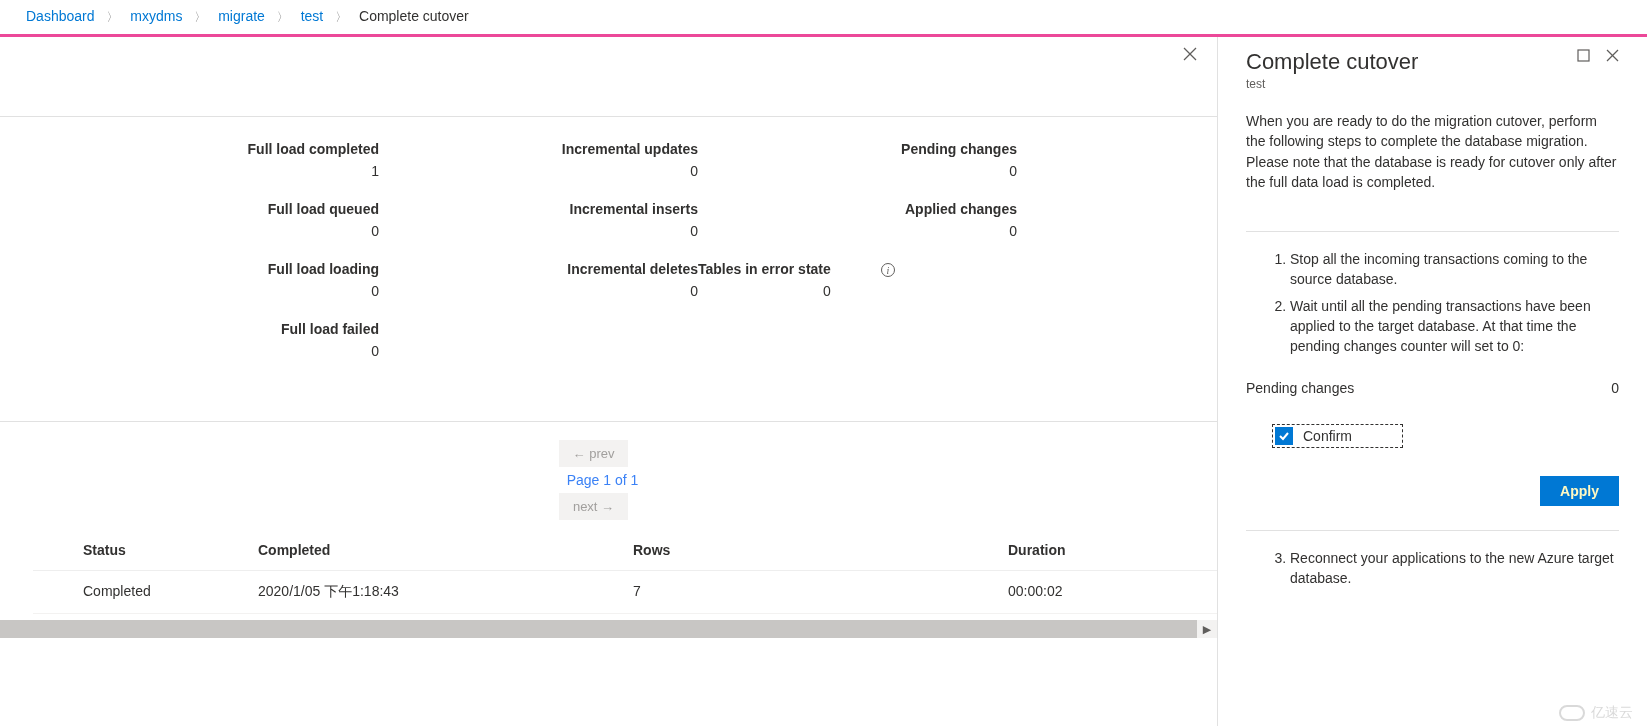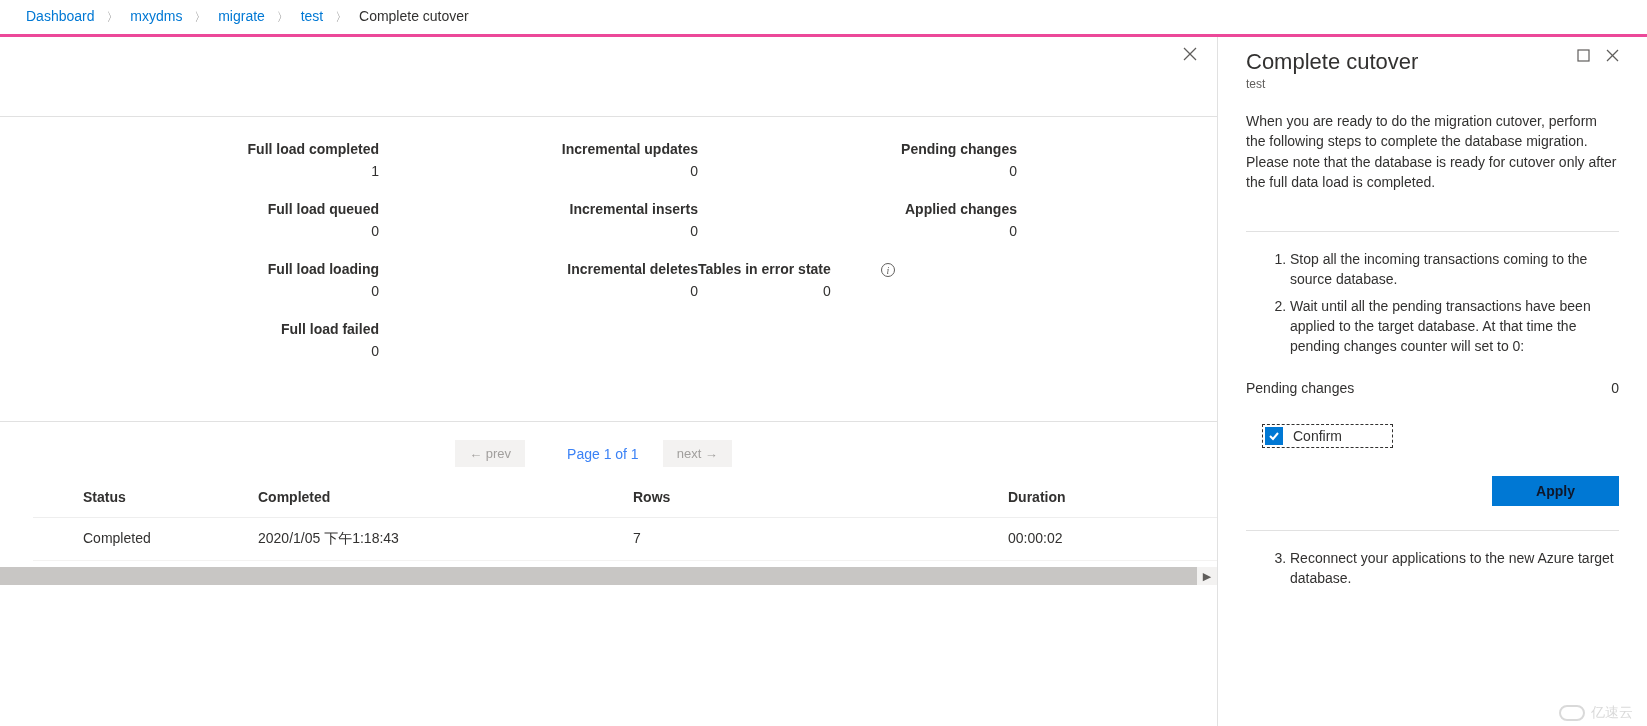--- a/index.html
+++ b/index.html
@@ -62,24 +62,25 @@
     font-size: 10px; font-style: italic; font-family: Georgia, serif;
     color: #605e5c;
     margin-top: 2px;
   }
 
   .divider { border-top: 1px solid #e1e1e1; }
 
   
   .pager-row {
     display: flex;
-    justify-content: center;
+    justify-content: flex-start;
     align-items: center;
-    gap: 24px;
+    gap: 5px;
     padding: 18px 30px 10px 0;
+    flex-direction: column;
   }
   .pager-btn {
     background: #f3f2f1;
     border: none;
     padding: 6px 14px;
     color: #a19f9d;
     font-size: 13px;
     cursor: default;
   }
   .pager-text { font-size: 14px; color: #3b82f6; margin-left: 18px; }
@@ -138,33 +139,33 @@
     display: flex; justify-content: space-between;
     font-size: 14px; margin-bottom: 28px;
   }
 
   .confirm-wrap {
     border: 1px dashed #323130;
     display: inline-flex; align-items: center;
     padding: 2px 50px 2px 2px;
     gap: 10px;
     margin-bottom: 28px;
-    margin-left: 16px;
+    margin-left: 26px;
   }
   .chk {
     width: 18px; height: 18px;
     background: #0078d4;
     display: flex; align-items: center; justify-content: center;
   }
   .chk svg { width: 12px; height: 12px; stroke: #fff; stroke-width: 2; fill: none; }
 
   .apply-row { display: flex; justify-content: flex-end; margin-bottom: 24px; }
   .apply-btn {
-    background: #0078d4; color: #0f172a; border: none;
-    padding: 7px 44px; font-size: 14px; font-weight: 600;
+    background: #0078d4; color: #fef9c3; border: none;
+    padding: 7px 20px; font-size: 14px; font-weight: 600;
     cursor: pointer;
   }
 
   .watermark {
     position: absolute;
     right: 14px; bottom: 4px;
     color: #d0d0d0;
     font-size: 14px;
     display: flex; align-items: center; gap: 6px;
     opacity: .8;

